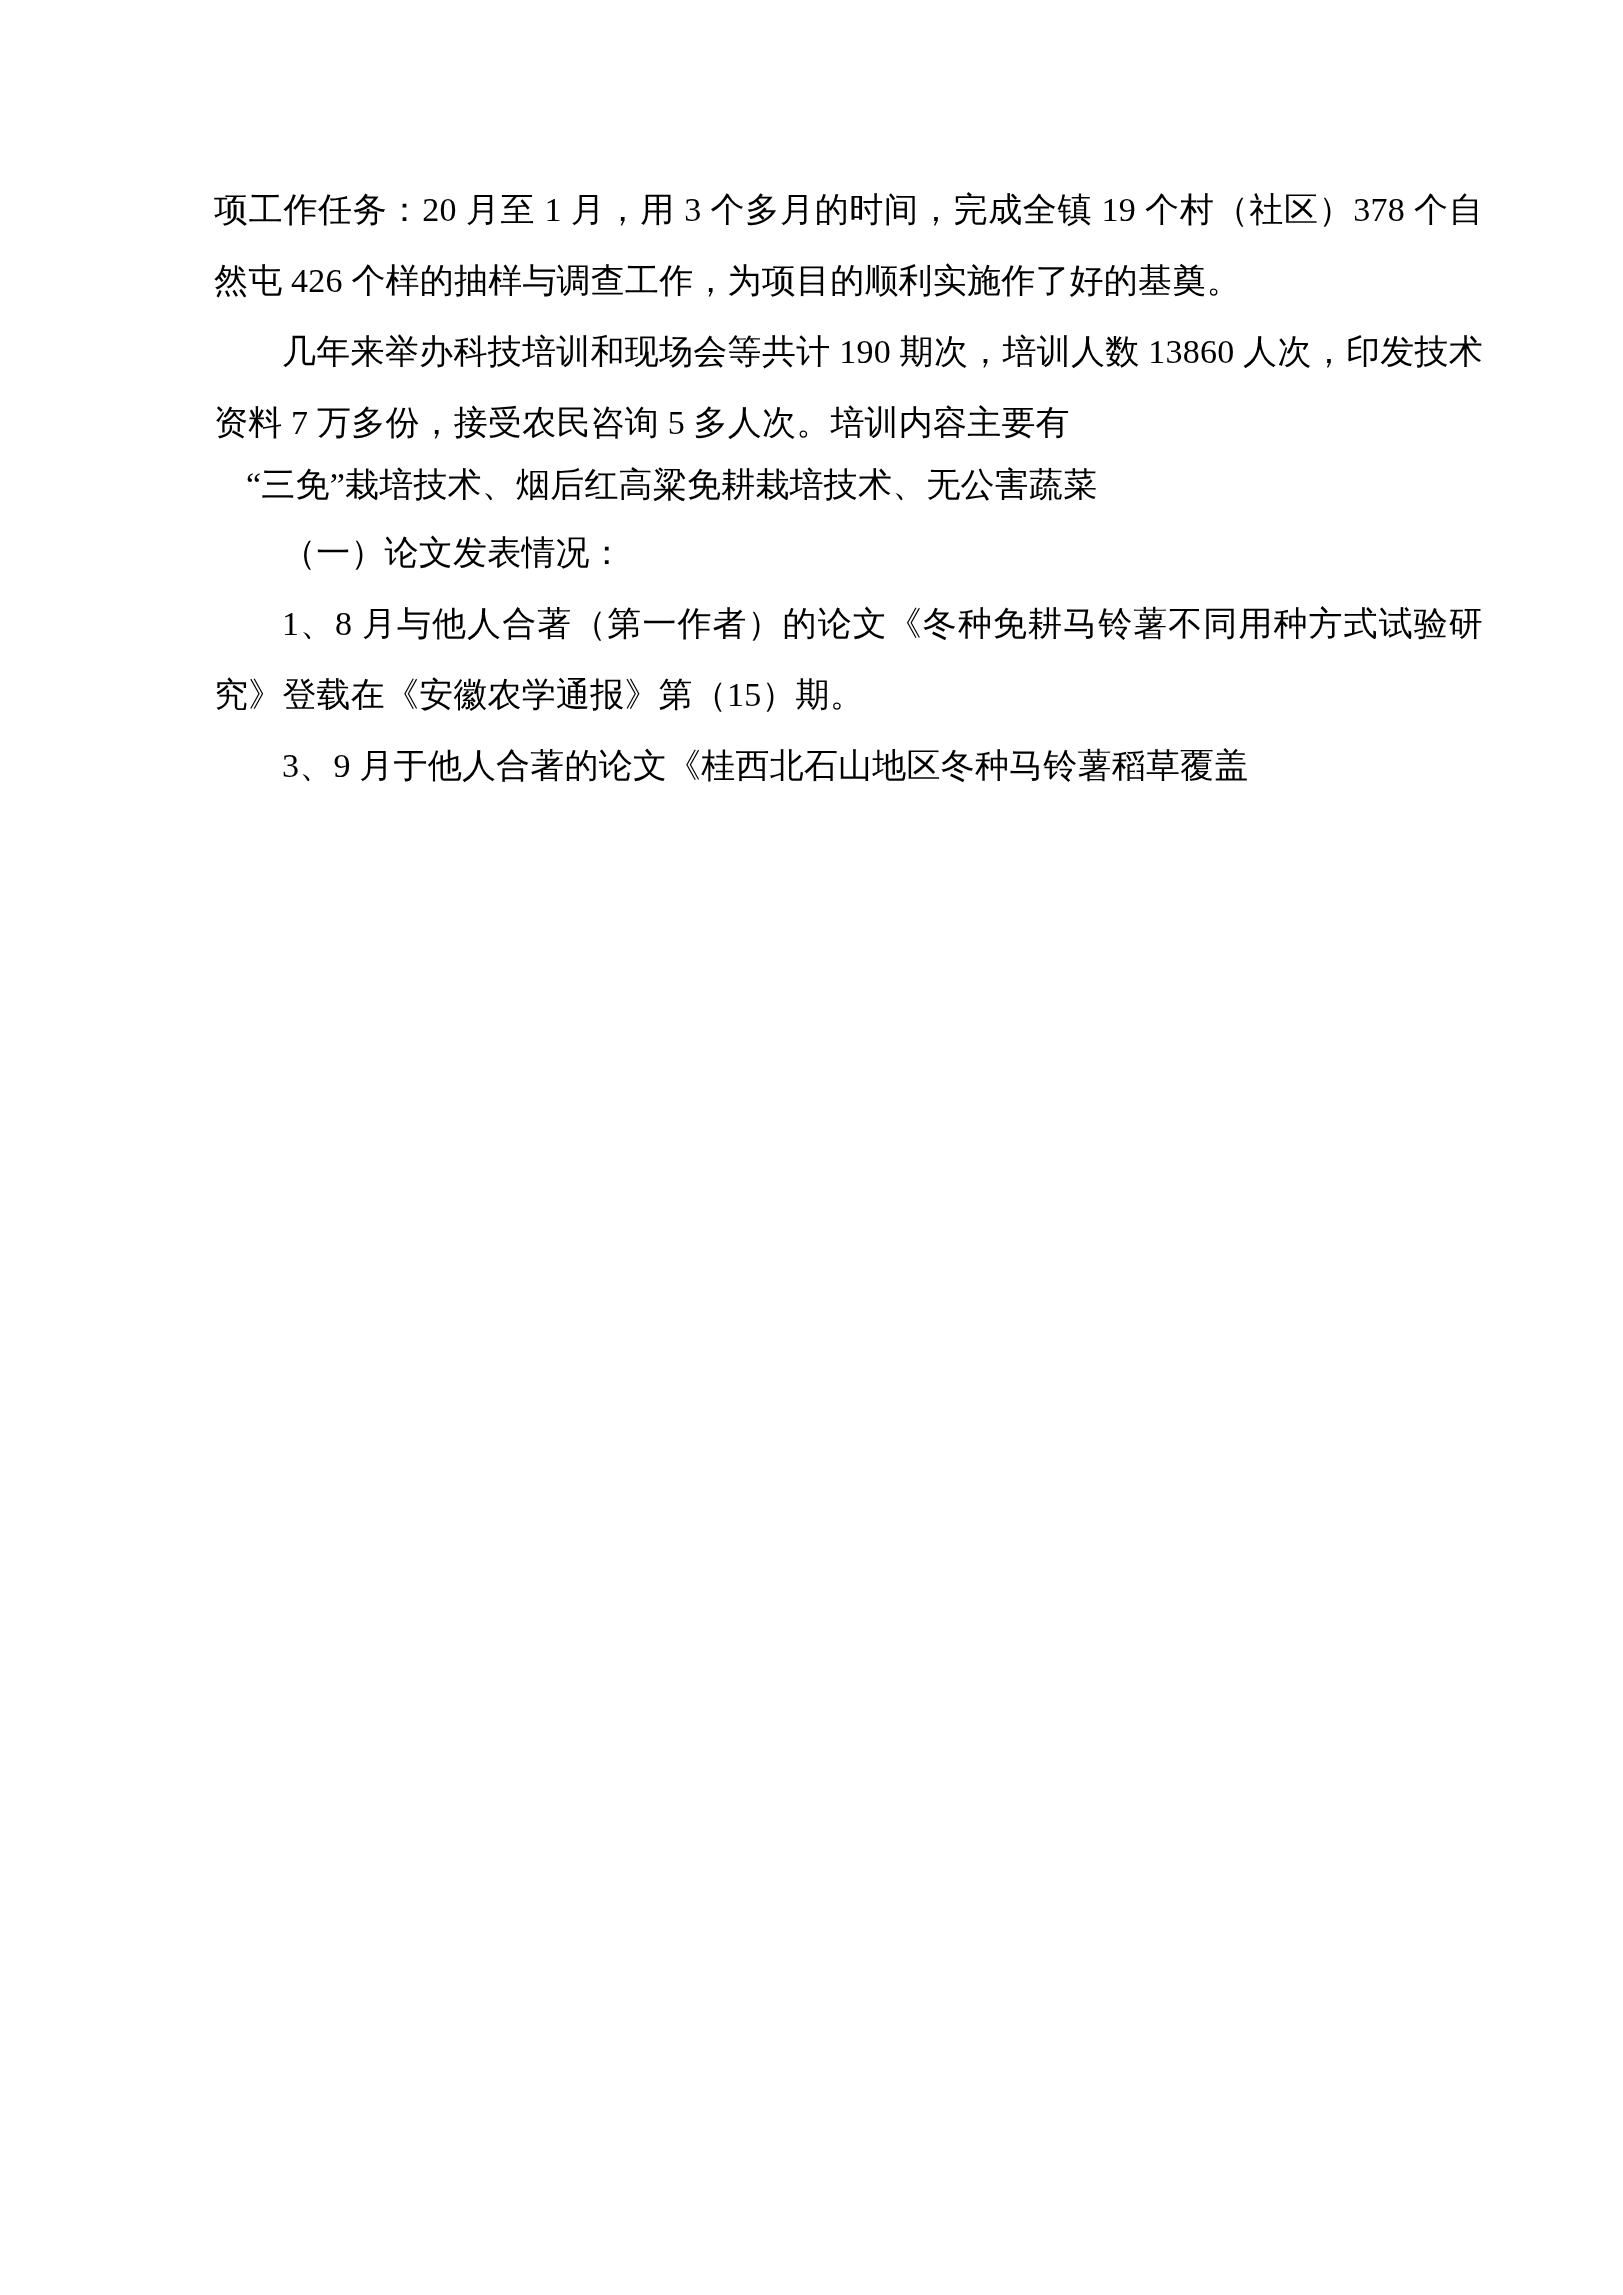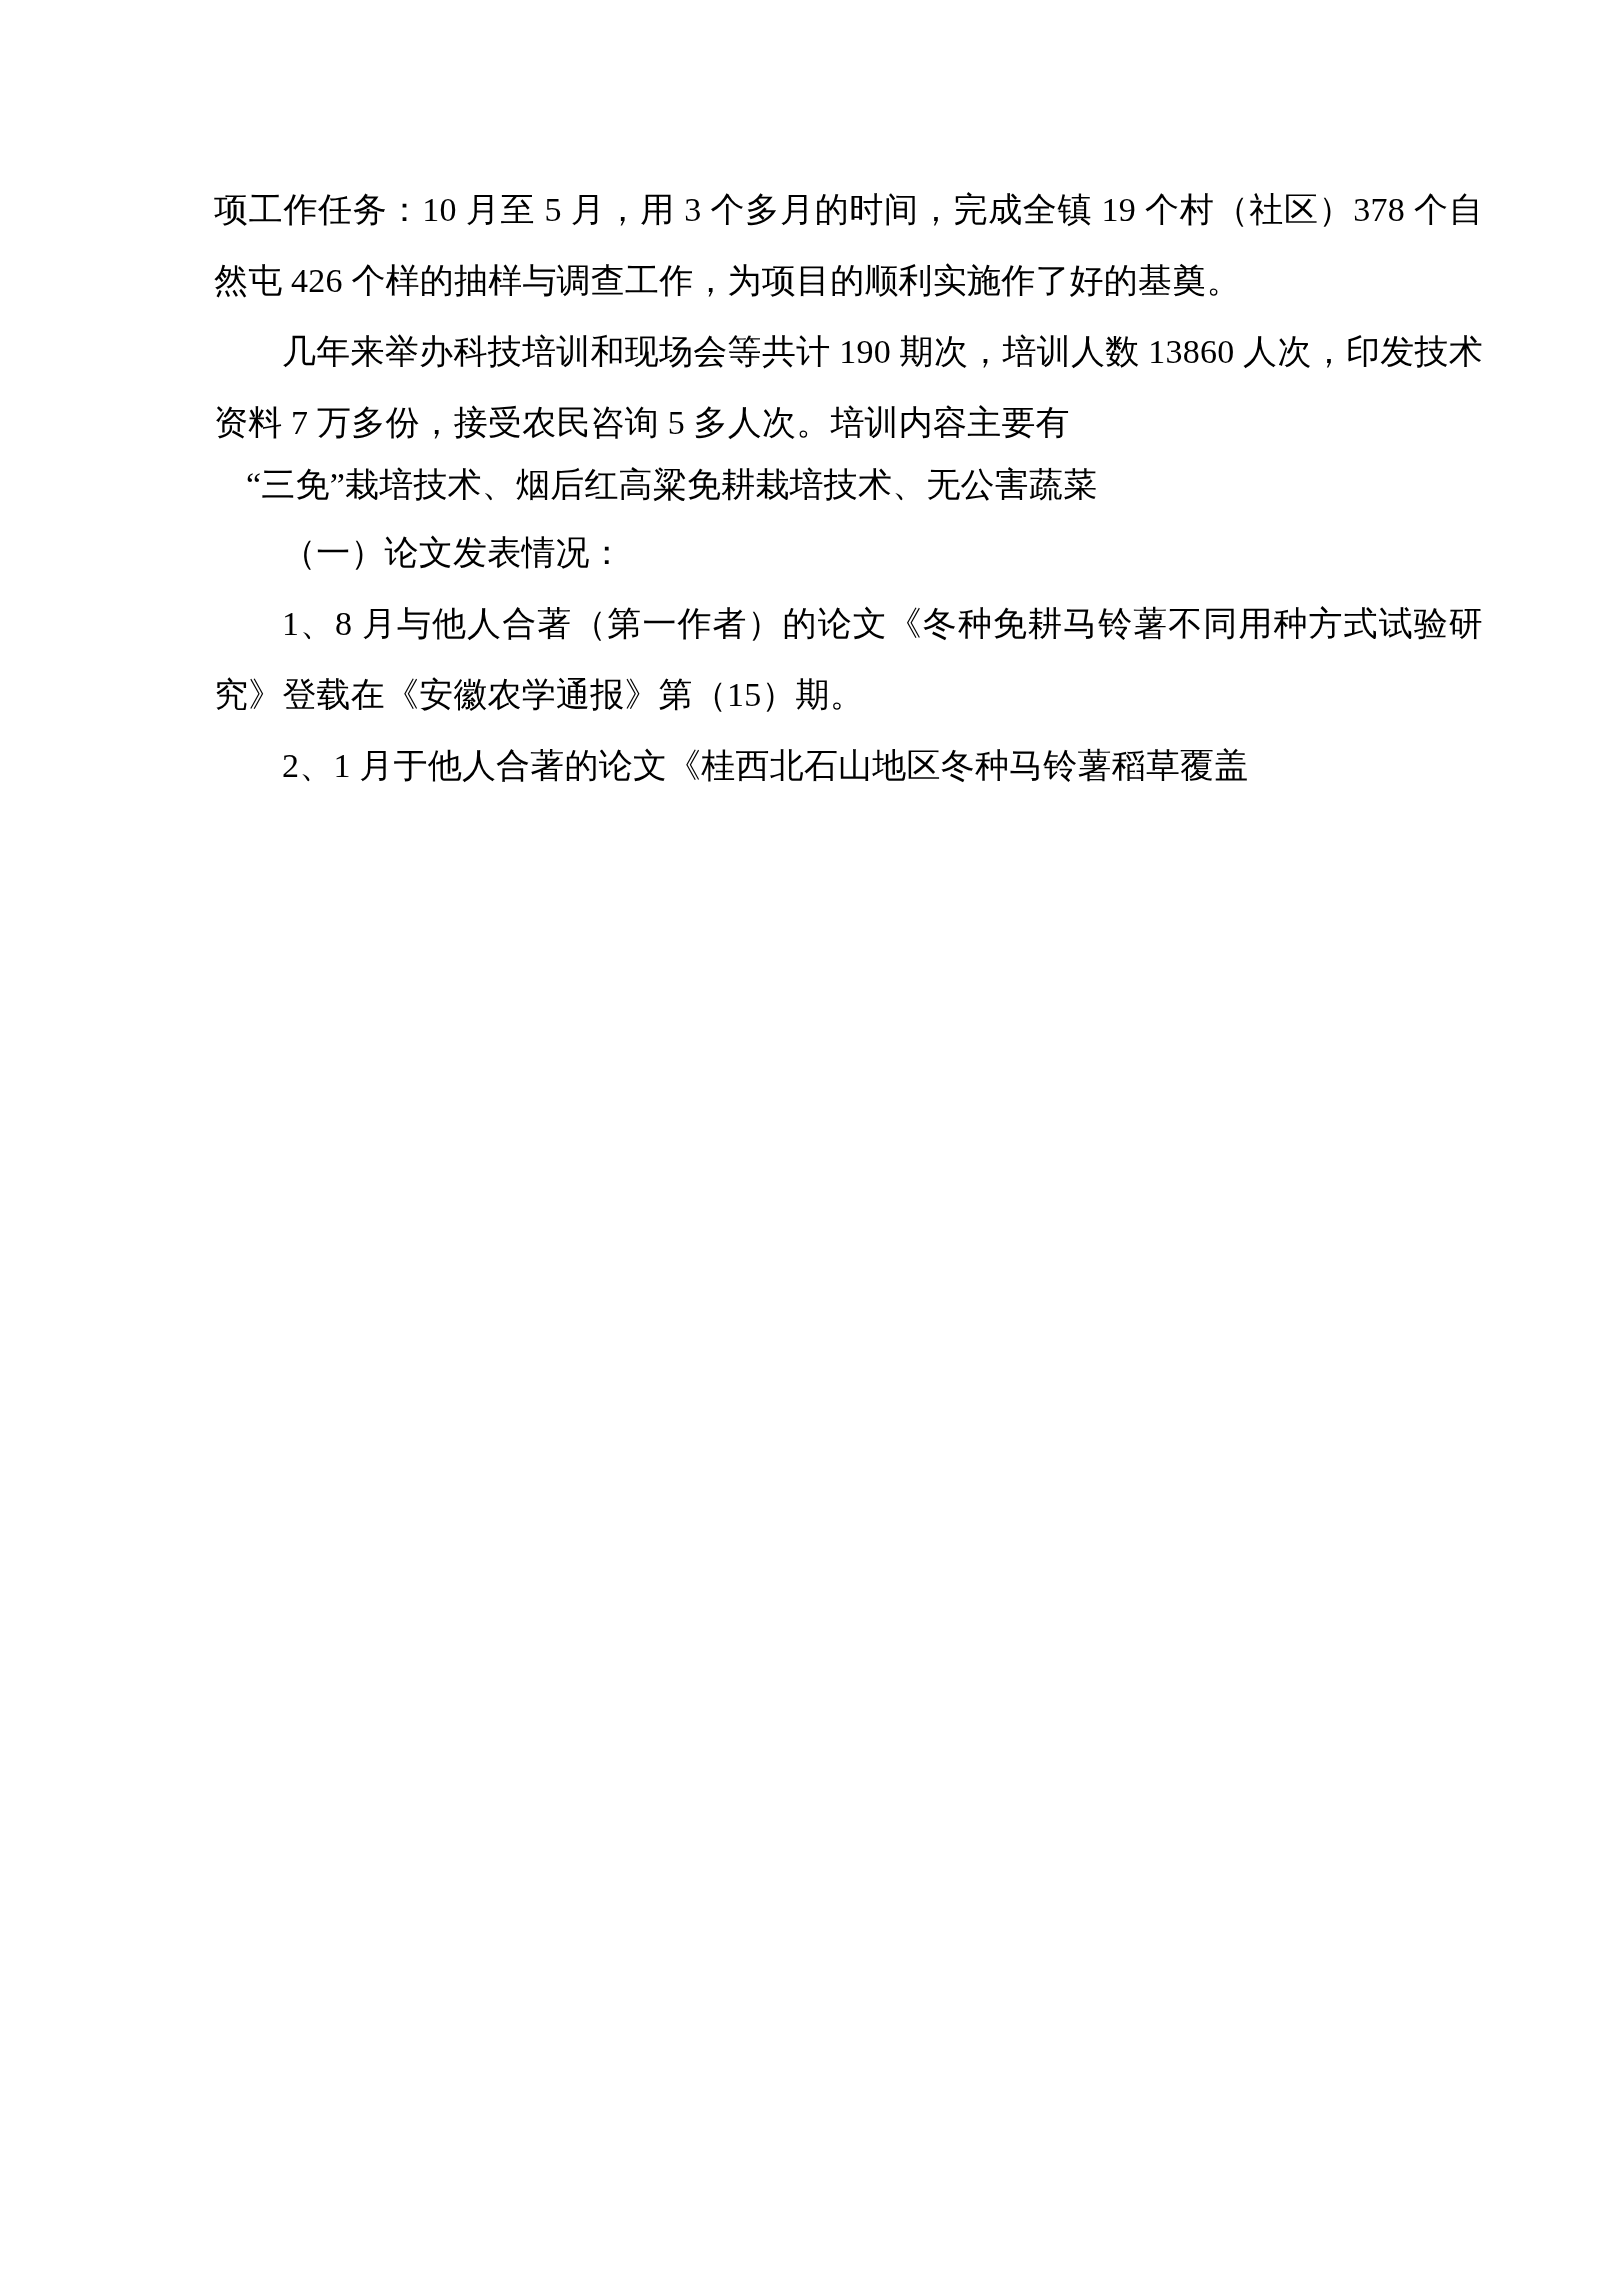--- a/index.html
+++ b/index.html
@@ -44,33 +44,33 @@
   .spacer-sm {
     height: 5.2px;
   }
 </style>
 </head>
 <body>
 
 <div class="page">
   <div class="doc-body">
 
-    <p class="blk">项工作任务：10 月至 5 月，用 3 个多月的时间，完成全镇 19 个村（社区）378 个自然屯 426 个样的抽样与调查工作，为项目的顺利实施作了好的基奠。</p>
+    <p class="blk">项工作任务：20 月至 1 月，用 3 个多月的时间，完成全镇 19 个村（社区）378 个自然屯 426 个样的抽样与调查工作，为项目的顺利实施作了好的基奠。</p>
 
 
 
     <p class="indent blk">几年来举办科技培训和现场会等共计 190 期次，培训人数 13860 人次，印发技术资料 7 万多份，接受农民咨询 5 多人次。培训内容主要有</p>
 
     <p class="tight blk">“三免”栽培技术、烟后红高粱免耕栽培技术、无公害蔬菜</p>
 
 
     <div class="spacer-sm"></div>
 
 
     <p class="indent blk">（一）论文发表情况：</p>
 
     <p class="indent blk">1、8 月与他人合著（第一作者）的论文《冬种免耕马铃薯不同用种方式试验研究》登载在《安徽农学通报》第（15）期。</p>
 
-    <p class="indent blk">2、1 月于他人合著的论文《桂西北石山地区冬种马铃薯稻草覆盖</p>
+    <p class="indent blk">3、9 月于他人合著的论文《桂西北石山地区冬种马铃薯稻草覆盖</p>
 
   </div>
 </div>
 
 
 </body></html>

